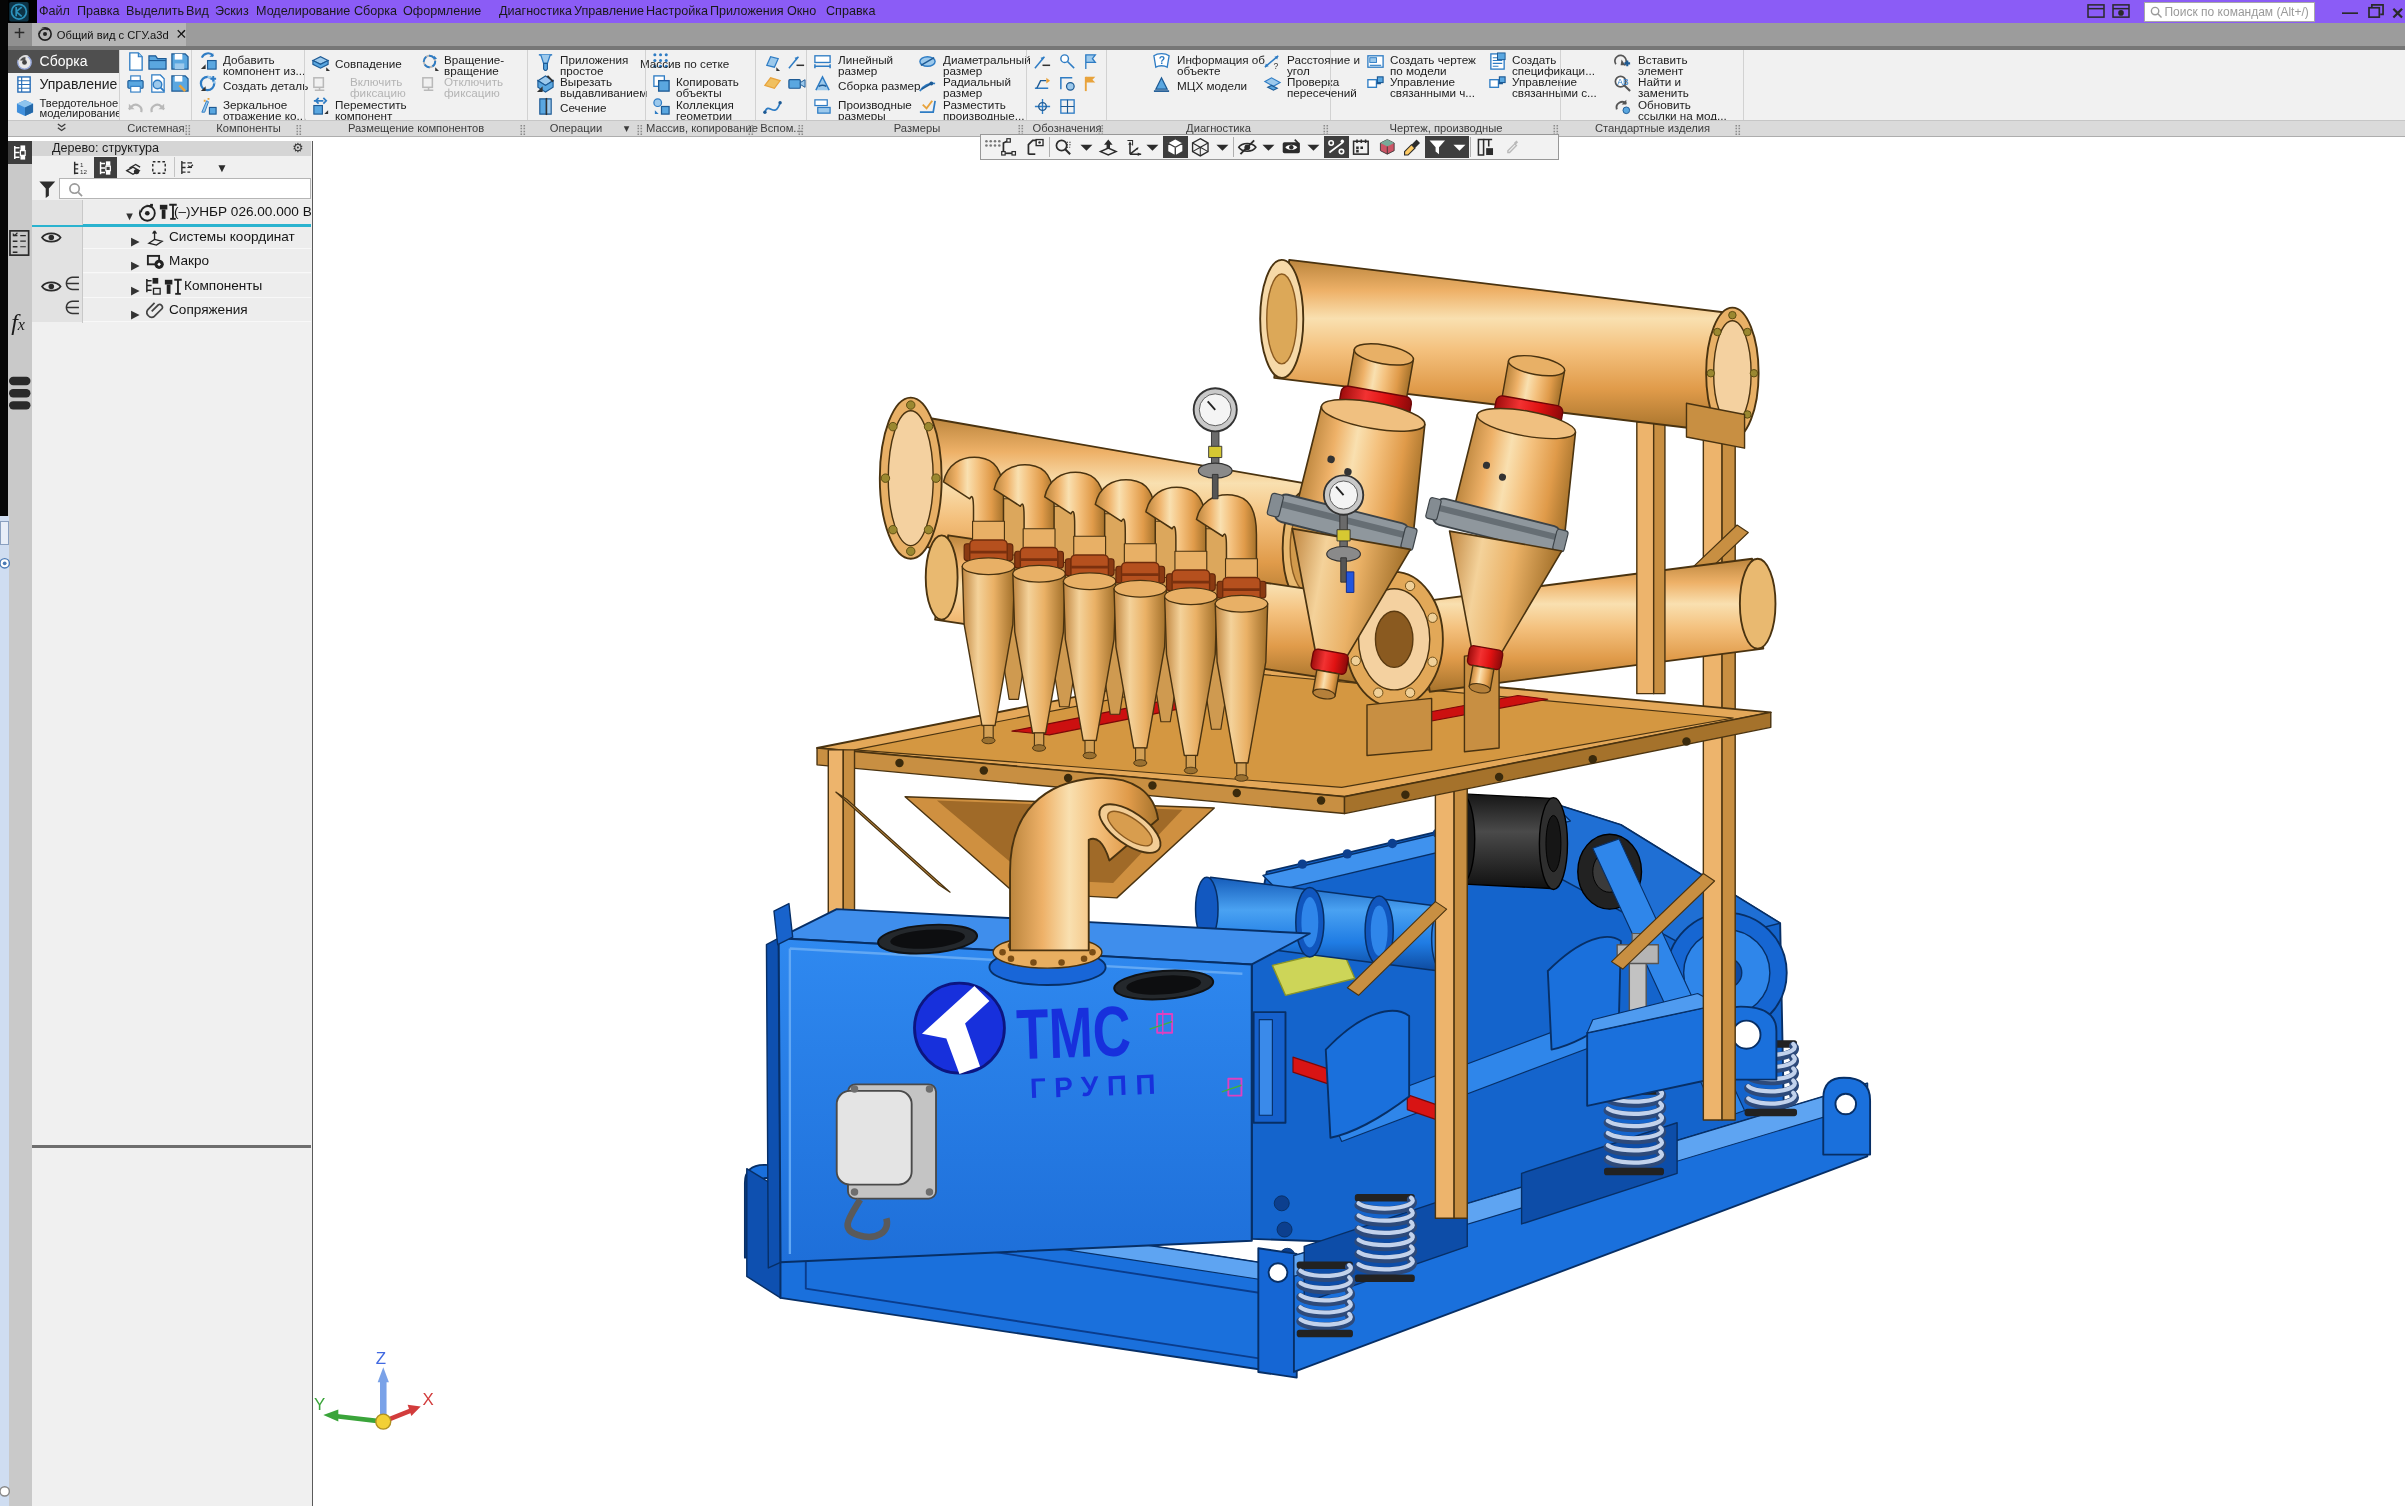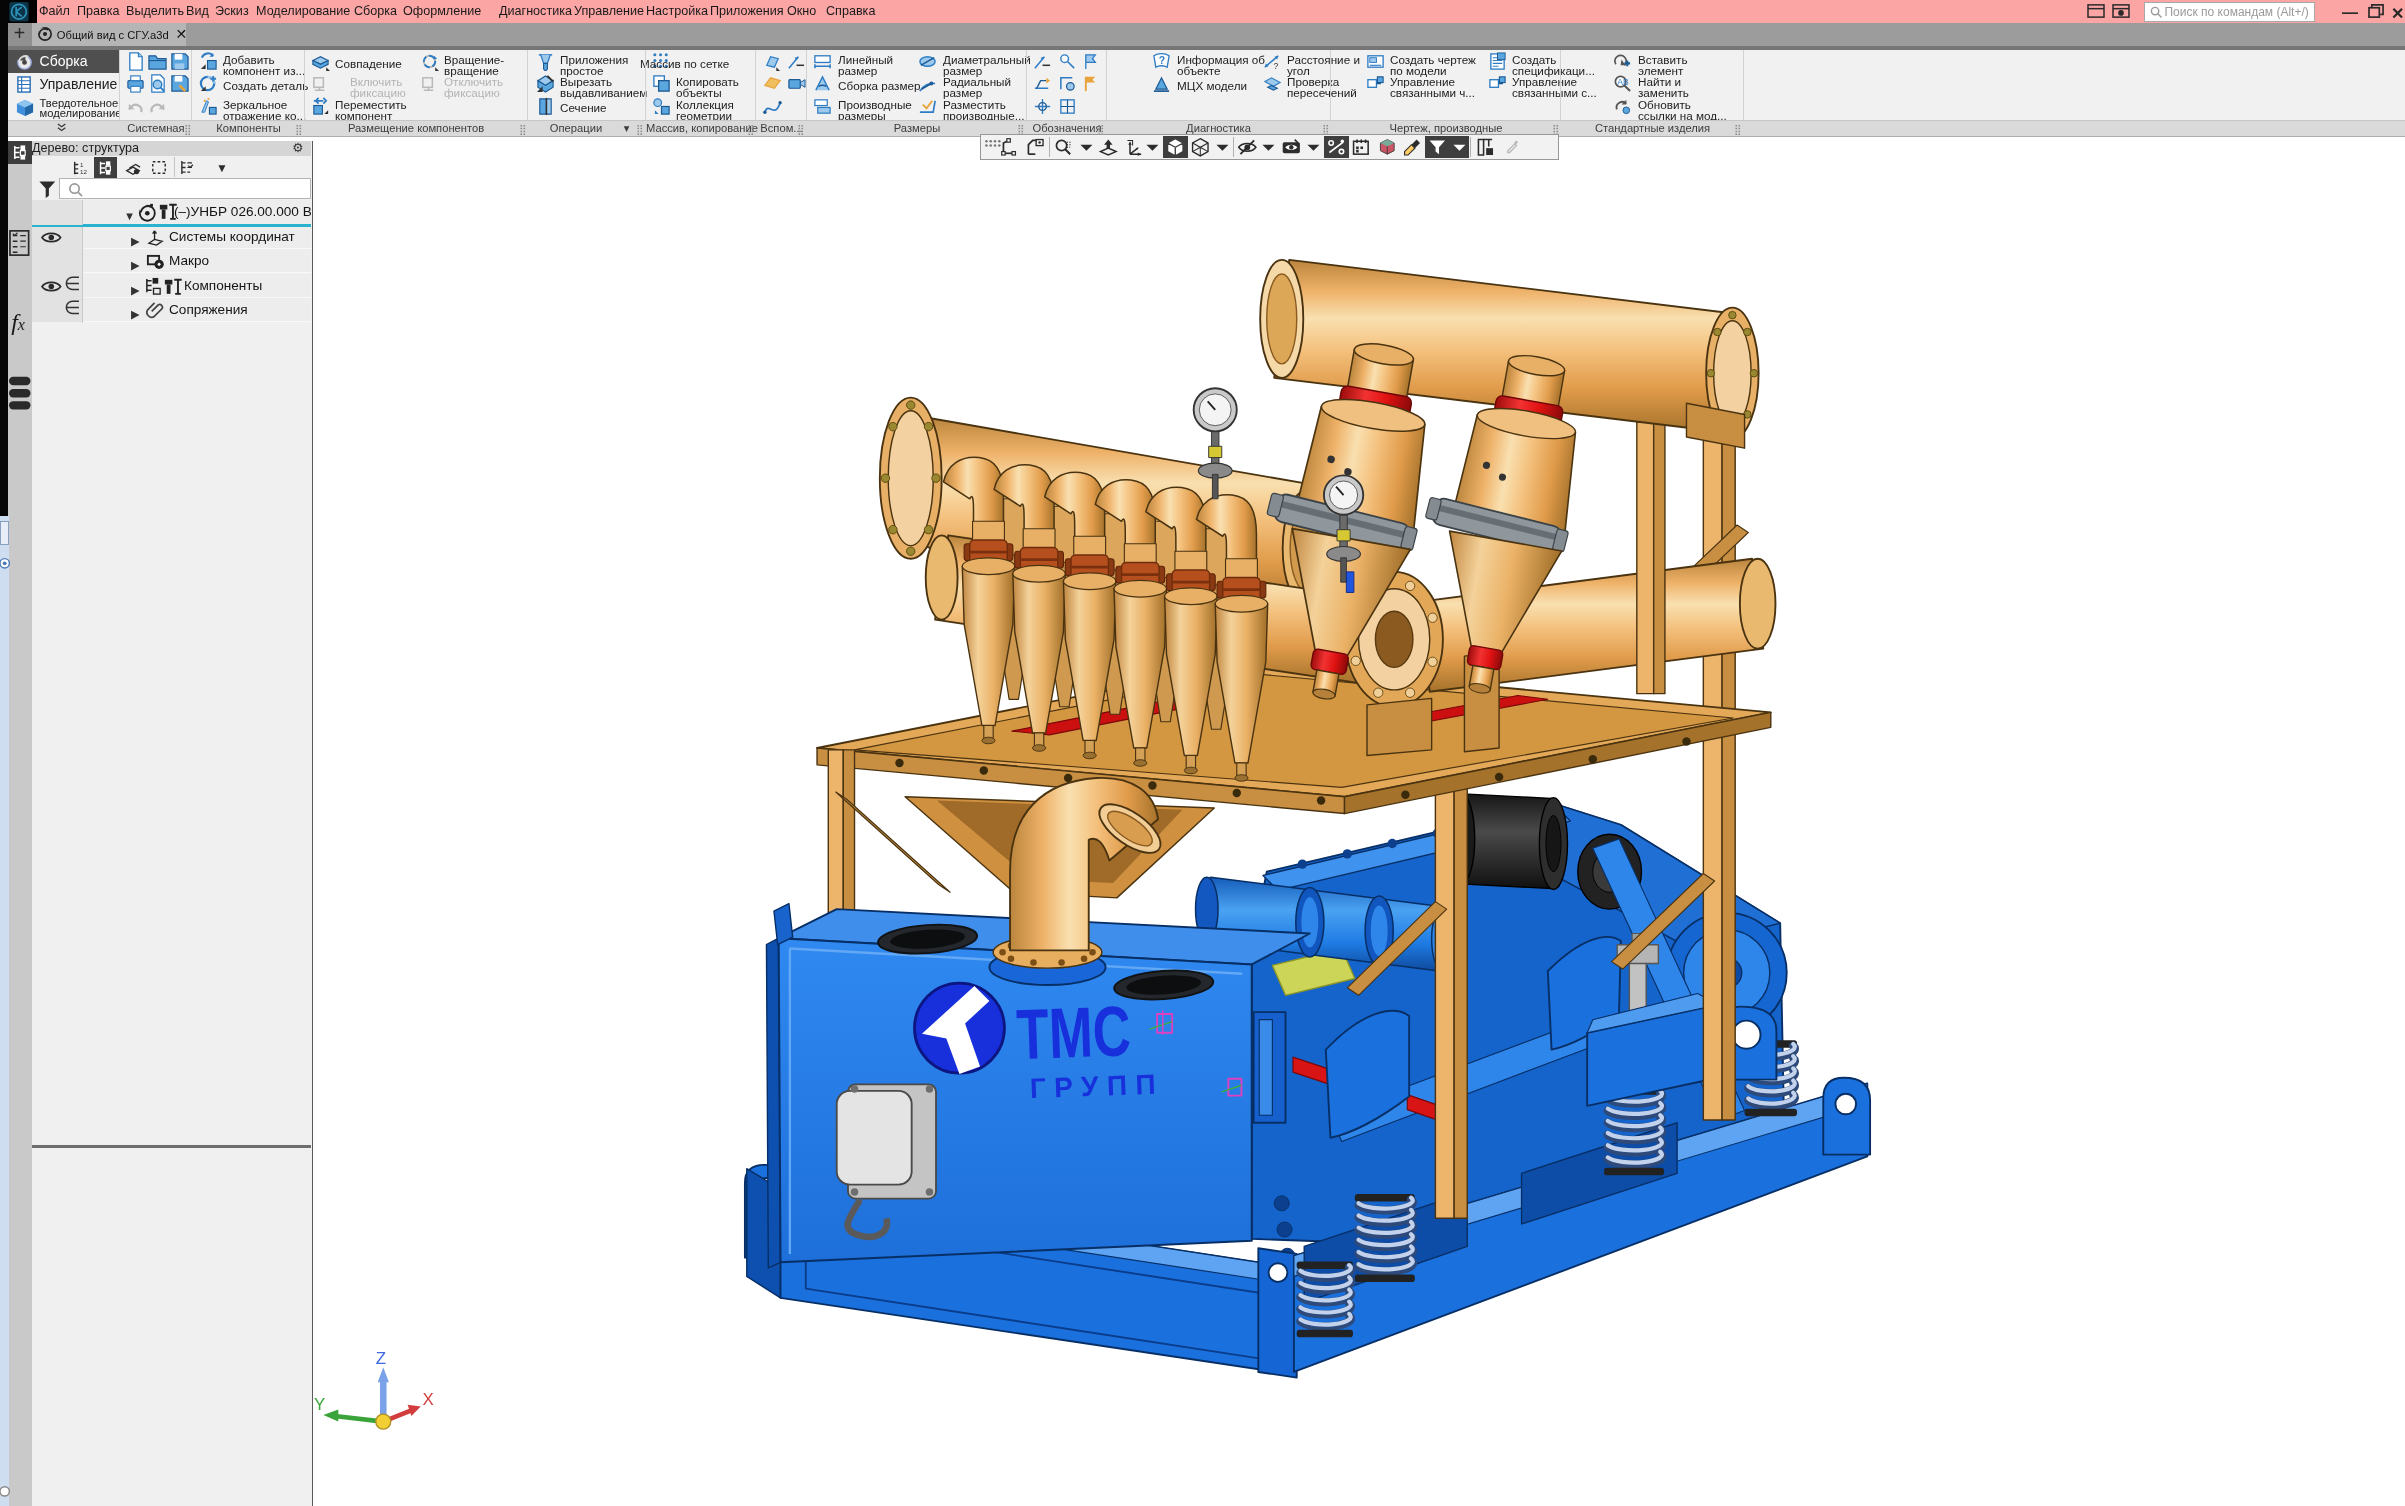--- a/index.html
+++ b/index.html
@@ -1,16 +1,16 @@
 <!DOCTYPE html>
 <html style="font-size:15px"><head><meta charset="utf-8"><style>
 *{margin:0;padding:0;box-sizing:border-box}
 html,body{width:2406px;height:1507px;overflow:hidden;background:#fff;font-family:"Liberation Sans",sans-serif;-webkit-font-smoothing:antialiased}
 .abs{position:absolute}
-#menubar{left:0;top:0;width:2406px;height:23.4px;background:#fca5a5}
+#menubar{left:0;top:0;width:2406px;height:23.4px;background:#8b5cf6}
 #menubar .mi{position:absolute;top:0;height:23.4px;line-height:23.4px;font-size:12.6px;color:#1a1a1a}
 #logo{left:0;top:0;width:37px;height:23.4px;background:#000}
 #tabbar{left:0;top:23.4px;width:2406px;height:22.5px;background:#9c9c9c}
 #tabline{left:0;top:46px;width:2406px;height:3.7px;background:#767676}
 #plusbtn{left:7.5px;top:23.4px;width:24px;height:22.5px;background:#909090;color:#2a2a2a;font-size:19.7px;line-height:20.6px;text-align:center}
 #tab{left:32px;top:23.4px;width:154px;height:22.5px;background:#b5b5b5;font-size:11.2px;color:#121212;line-height:22.5px;white-space:nowrap;overflow:hidden}
 #ribbon{left:0;top:50px;width:2406px;height:70px;background:#f1f1f1}
 #grouplabels{left:0;top:120px;width:2406px;height:17px;background:#dadada;border-top:0.9px solid #c6c6c6;border-bottom:0.9px solid #adadad}
 #grouplabels .gl{position:absolute;top:0;height:15px;line-height:15px;font-size:11.2px;color:#3c3c3c;text-align:center;white-space:nowrap}
 #grouplabels .dots{position:absolute;top:1.9px;font-size:10.3px;color:#8b8b8b;letter-spacing:-0.9px}
@@ -431,21 +431,21 @@
     <span class="dots" style="left:1322px">⣿</span>
   <span class="gl" style="left:1332px;width:228px">Чертеж, производные</span>
     <span class="dots" style="left:1552px">⣿</span>
   <span class="gl" style="left:1562px;width:181px">Стандартные изделия</span>
     <span class="dots" style="left:1734px">⣿</span>
 </div>
 <div class="abs" id="blackstrip"></div>
 <div class="abs" id="railgray"></div>
 <div class="abs" id="bluebar"></div>
 <div class="abs" id="treepanel"></div>
-<div class="abs" id="tphead"><span style="margin-left:0">Дерево: структура</span><span style="float:right;margin-right:7.5px;color:#333">⚙</span></div>
+<div class="abs" id="tphead"><span style="margin-left:20px">Дерево: структура</span><span style="float:right;margin-right:7.5px;color:#333">⚙</span></div>
 <div class="abs" id="tptools">
     <div style="position:absolute;left:37px;top:0.9px;width:22.5px;height:21.5px;padding:2.8px"><svg width="16" height="16" viewBox="0 0 18 18">
         <path d="M3 2v14M3 5h4M3 10h4M3 15h4" stroke="#2c2c2c" stroke-width="1.6" fill="none"></path>
         <text x="9" y="8" font-size="7" fill="#2c2c2c">1</text>
         <text x="9" y="16" font-size="7" fill="#2c2c2c">12</text>
       </svg></div>
     <div style="position:absolute;left:62px;top:0.9px;width:22.5px;height:21.5px;background:#3e3e3e;padding:2.8px"><svg width="16" height="16" viewBox="0 0 18 18">
         <path d="M4 2v14M4 4h5M4 9h5M4 14h5" stroke="#fff" stroke-width="1.6" fill="none"></path>
         <rect x="10" y="1.5" width="5" height="5" fill="#fff"></rect>
         <rect x="10" y="7" width="5" height="5" fill="none" stroke="#fff" stroke-width="1.4"></rect>

